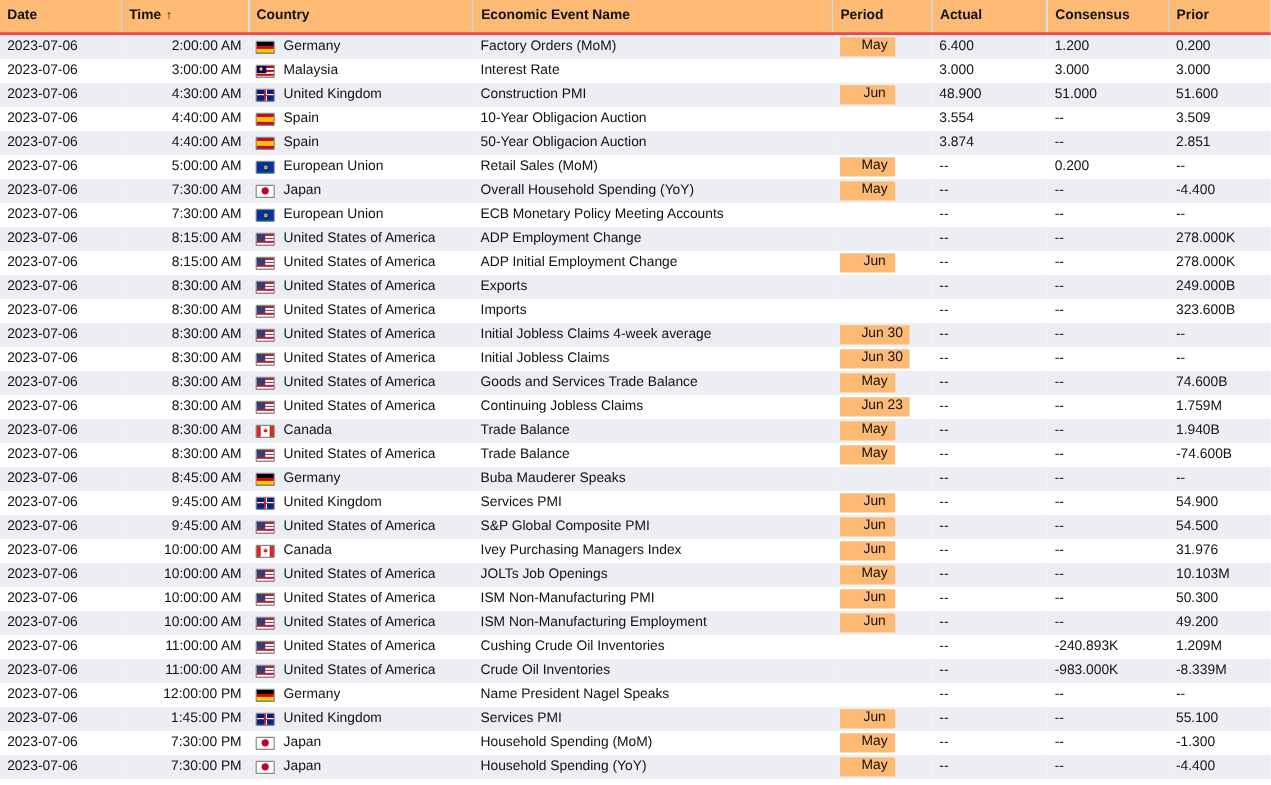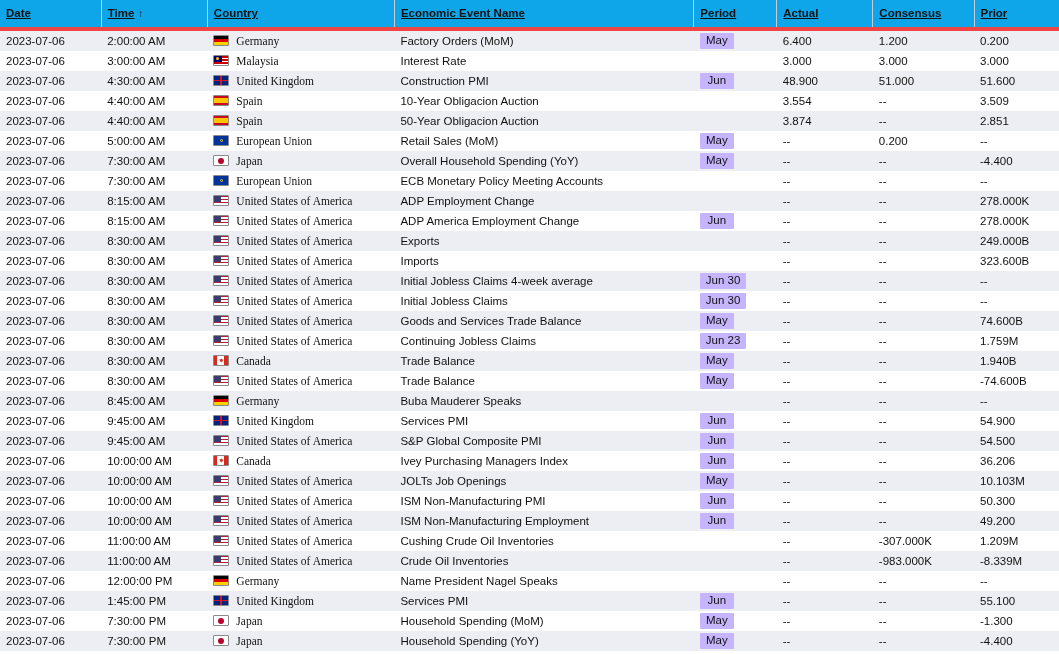--- a/index.html
+++ b/index.html
@@ -14,33 +14,32 @@
     font-size: 11px;
     color: #000000;
     overflow: hidden;
   }
   #econ-table {
     width: 1059px;
     border-collapse: collapse;
     table-layout: fixed;
   }
   #econ-table thead th {
-    background: #0ea5e9;
+    background: #fdba74;
     border-right: 1px solid #c9ccd6;
-    border-bottom: 4px solid #ef4444;
+    border-bottom: 2px solid #ef4444;
     text-align: left;
     font-weight: bold;
     font-size: 11.5px;
     color: #111111;
     padding: 4px 6px 5px 6px;
     height: 18px;
     vertical-align: middle;
     white-space: nowrap;
     overflow: hidden;
-    text-decoration: underline;
   }
   #econ-table thead th:last-child {
     border-right: none;
   }
   .sort-arrow {
     display: inline-block;
     margin-left: 4px;
     font-size: 10px;
     line-height: 1;
   }
@@ -58,27 +57,27 @@
 
   .col-date    { width: 100px; }
   .col-time    { width: 105px; margin-left: 15px; }
   .col-country { width: 185px; }
   .col-event   { width: 296px; }
   .col-period  { width: 82px; }
   .col-actual  { width: 95px; }
   .col-cons    { width: 100px; }
   .col-prior   { width: 84px; }
 
-  td.cell-time { padding-left: 0; padding-right: 8px; }
+  td.cell-time { padding-left: 0; padding-right: 8px; text-align: right; }
   th.col-time  { text-align: left; }
 
   .country-cell {
     display: flex;
+    align-items: center;
     gap: 7px;
-    font-family: Liberation Serif, serif;
   }
   .flag {
     width: 16px;
     height: 11px;
     flex: 0 0 16px;
     border: 1px solid #8a8a8a;
     box-sizing: border-box;
     position: relative;
     overflow: hidden;
     border-radius: 1px;
@@ -154,23 +153,23 @@
     content: "";
     position: absolute;
     left: 50%; top: 50%;
     transform: translate(-50%, -50%);
     width: 4px; height: 5px;
     background: #d52b1e;
     clip-path: polygon(50% 0%, 68% 32%, 100% 25%, 82% 58%, 100% 72%, 58% 72%, 50% 100%, 42% 72%, 0% 72%, 18% 58%, 0% 25%, 32% 32%);
   }
   .period-badge {
     display: inline-block;
-    background: #c4b5fd;
+    background: #fdba74;
     color: #111111;
-    padding: 1px 6px 2px 6px;
+    padding: 1px 6px 2px 18px;
     line-height: 13px;
     font-size: 11.5px;
     border-radius: 1px;
     min-width: 22px;
     text-align: center;
   }
   .empty-period { display: inline-block; }
 </style>
 </head>
 <body>
@@ -336,21 +335,21 @@
       </tr>
       <tr class="row-odd">
         <td>2023-07-06</td>
         <td class="cell-time">8:15:00 AM</td>
         <td>
           <div class="country-cell">
             <span class="flag flag-us"></span>
             <span>United States of America</span>
           </div>
         </td>
-        <td>ADP America Employment Change</td>
+        <td>ADP Initial Employment Change</td>
         <td><span class="period-badge">Jun</span></td>
         <td>--</td>
         <td>--</td>
         <td>278.000K</td>
       </tr>
       <tr class="row-even">
         <td>2023-07-06</td>
         <td class="cell-time">8:30:00 AM</td>
         <td>
           <div class="country-cell">
@@ -520,21 +519,21 @@
         <td>
           <div class="country-cell">
             <span class="flag flag-ca"></span>
             <span>Canada</span>
           </div>
         </td>
         <td>Ivey Purchasing Managers Index</td>
         <td><span class="period-badge">Jun</span></td>
         <td>--</td>
         <td>--</td>
-        <td>36.206</td>
+        <td>31.976</td>
       </tr>
       <tr class="row-even">
         <td>2023-07-06</td>
         <td class="cell-time">10:00:00 AM</td>
         <td>
           <div class="country-cell">
             <span class="flag flag-us"></span>
             <span>United States of America</span>
           </div>
         </td>
@@ -579,21 +578,21 @@
         <td class="cell-time">11:00:00 AM</td>
         <td>
           <div class="country-cell">
             <span class="flag flag-us"></span>
             <span>United States of America</span>
           </div>
         </td>
         <td>Cushing Crude Oil Inventories</td>
         <td><span class="empty-period"></span></td>
         <td>--</td>
-        <td>-307.000K</td>
+        <td>-240.893K</td>
         <td>1.209M</td>
       </tr>
       <tr class="row-even">
         <td>2023-07-06</td>
         <td class="cell-time">11:00:00 AM</td>
         <td>
           <div class="country-cell">
             <span class="flag flag-us"></span>
             <span>United States of America</span>
           </div>

